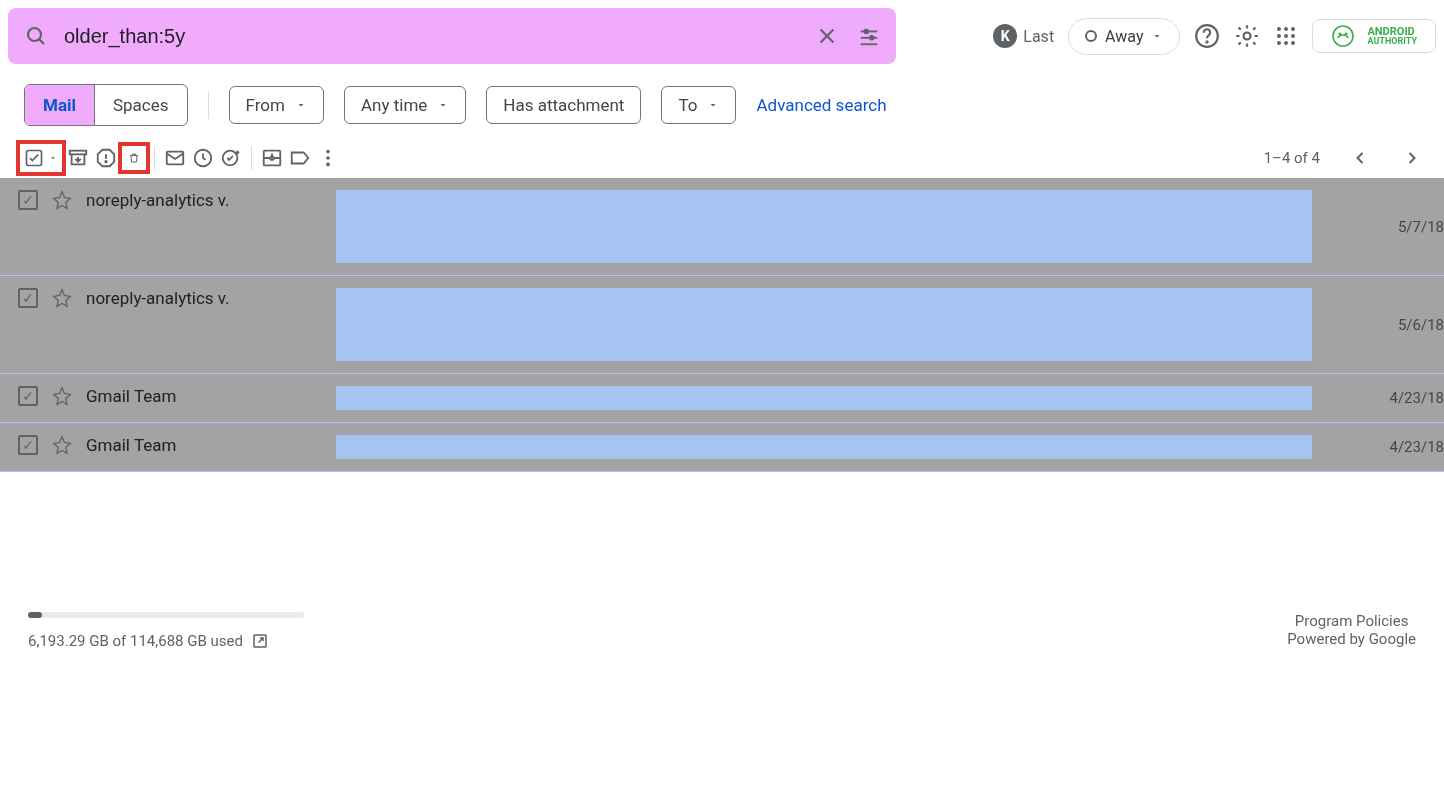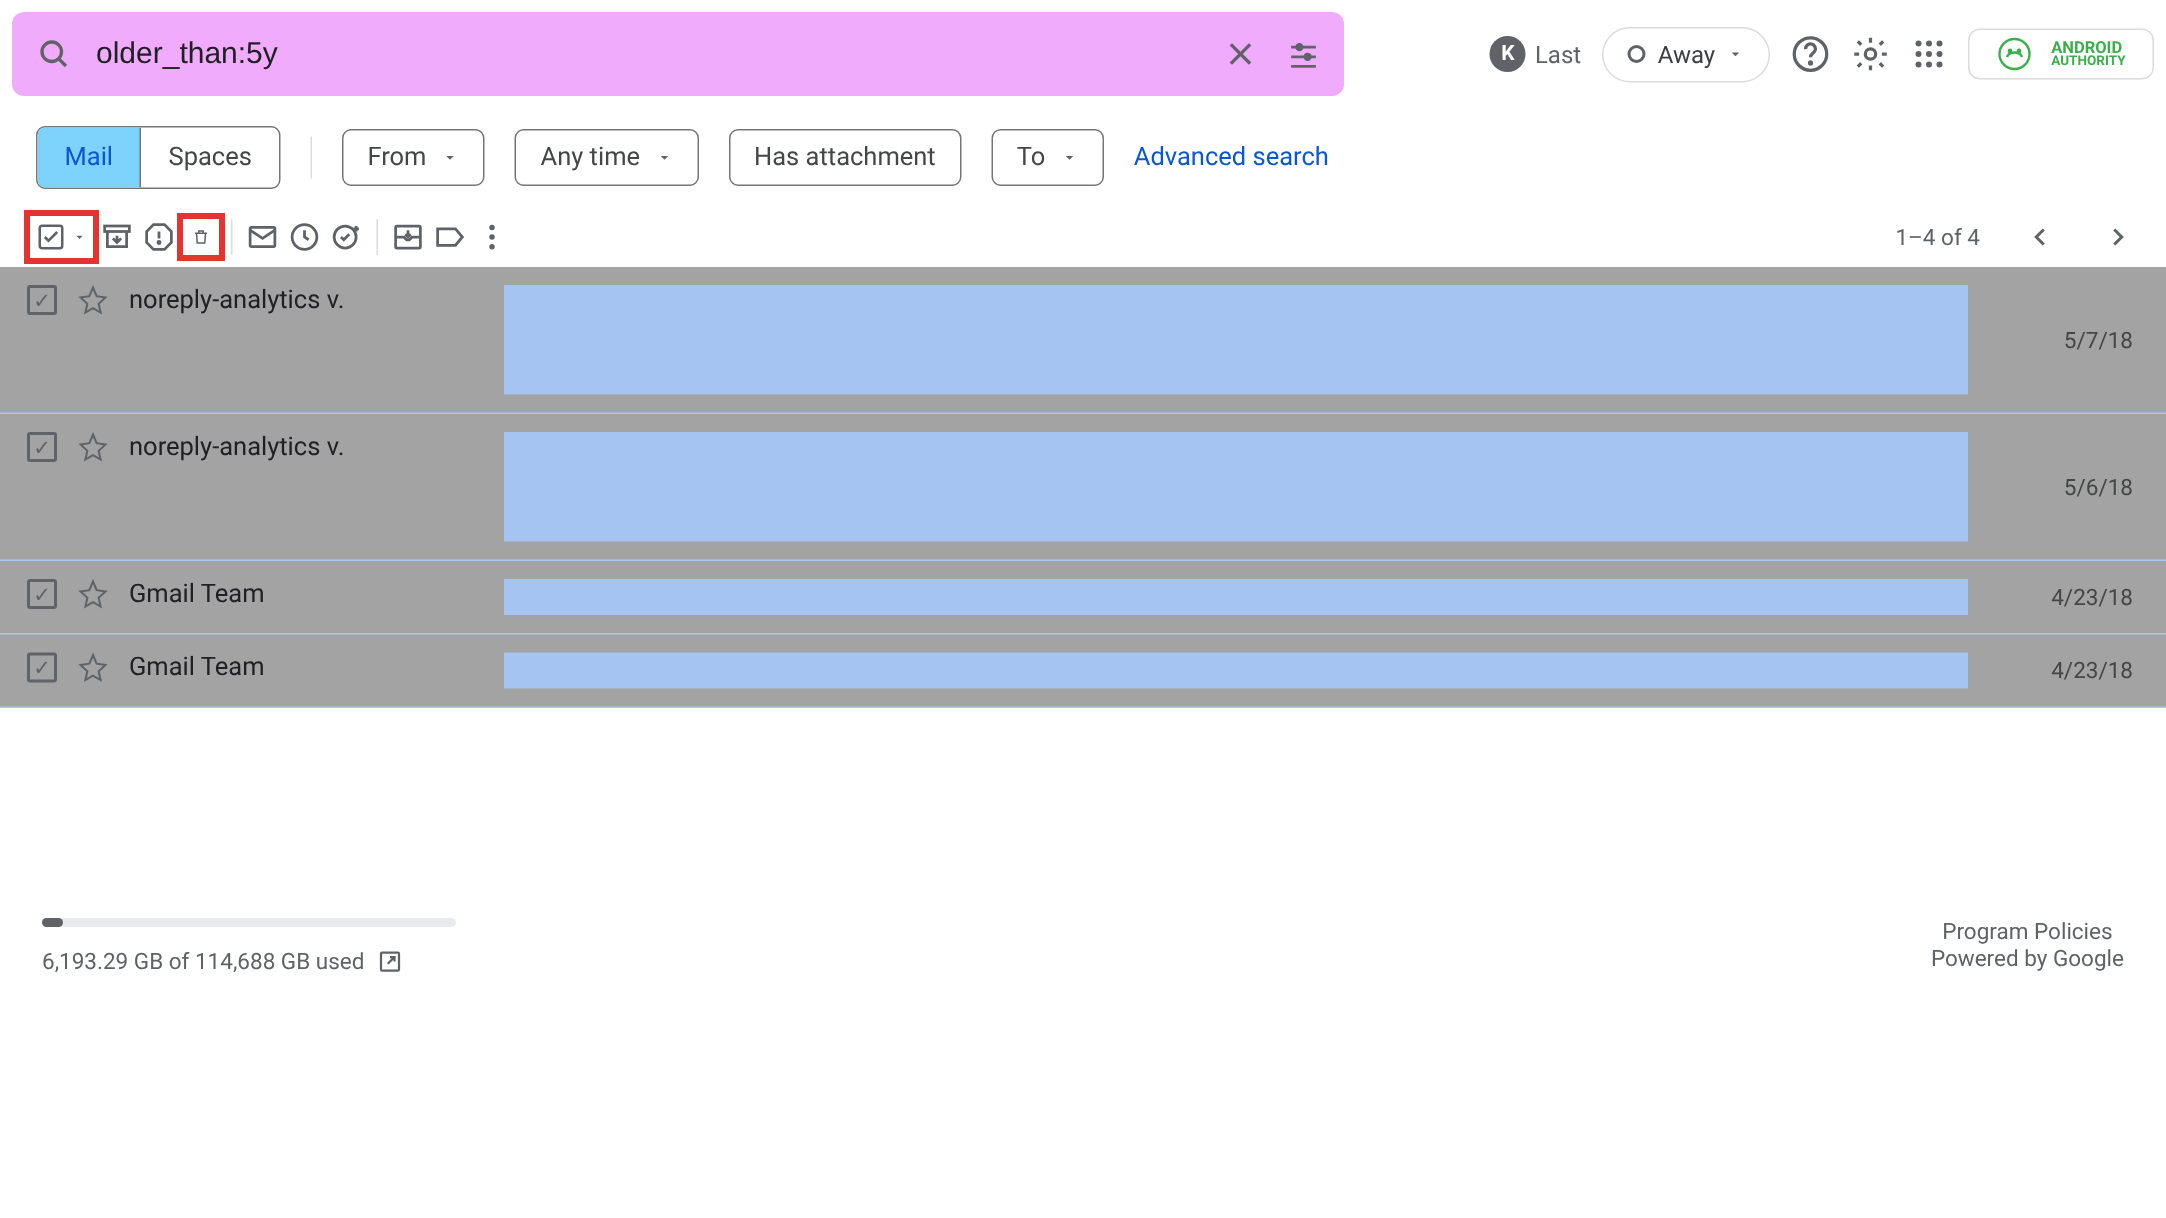--- a/index.html
+++ b/index.html
@@ -64,21 +64,21 @@
   overflow: hidden;
 }
 .seg-item {
   padding: 10px 18px;
   font-size: 17px;
   color: #444746;
   border-right: 1px solid #747775;
   cursor: pointer;
 }
 .seg-item:last-child { border-right: none; }
-.seg-item.active { background: #7dd3fc; color: #0b57d0; font-weight: 400; }
+.seg-item.active { background: #f0abfc; color: #0b57d0; font-weight: 700; }
 .vdiv { width: 1px; height: 28px; background: #dadce0; }
 .chip {
   display: inline-flex;
   align-items: center;
   gap: 10px;
   border: 1px solid #747775;
   border-radius: 6px;
   padding: 8px 16px;
   color: #444746;
   font-size: 17px;
@@ -110,21 +110,21 @@
   border-bottom: 1px solid #a9c7f0;
   position: relative;
   padding: 12px 0;
 }
 .row-cell-left { display: flex; align-items: center; gap: 14px; padding: 0 18px; width: 336px; flex-shrink: 0; }
 .row-checkbox { width: 20px; height: 20px; border: 2px solid #5f6368; border-radius: 2px; display: inline-flex; align-items: center; justify-content: center; }
 .row-checkbox.checked::after { content: "✓"; font-size: 14px; color: #5f6368; }
 .row-star { color: #5f6368; }
 .row-sender { font-size: 17px; color: #202124; }
 .row-content-block { flex: 1; background: #a6c4f2; align-self: stretch; }
-.row-date { width: 132px; text-align: right; color: #444746; font-size: 15px; padding-right: 22px; align-self: center; }
+.row-date { width: 132px; text-align: right; color: #444746; font-size: 15px; align-self: center; }
 
 .email-row.tall { min-height: 98px; }
 .email-row.short { min-height: 49px; }
 
 
 .footer {
   padding: 20px 28px;
   color: #5f6368;
   font-size: 15px;
   display: flex;

